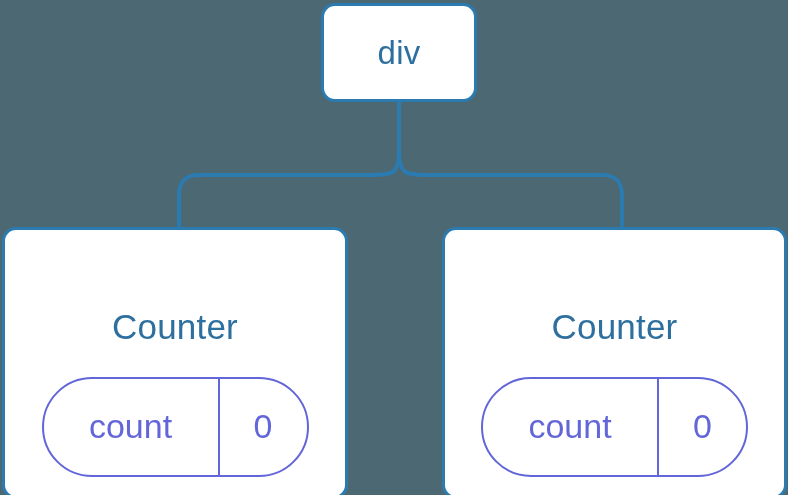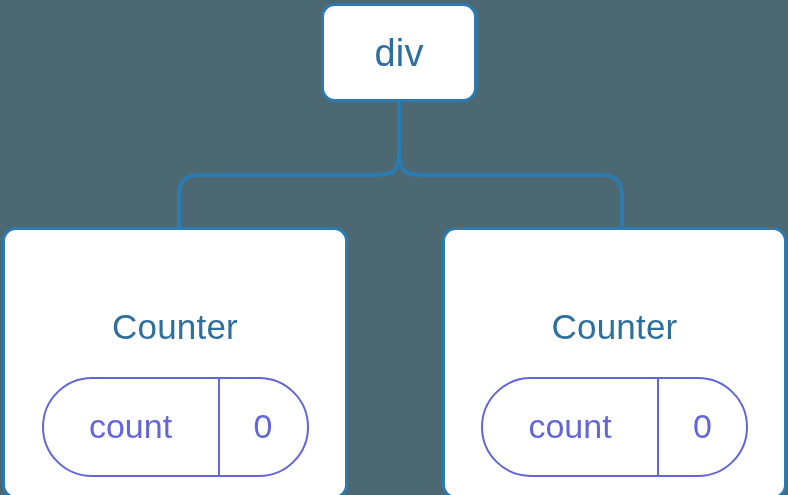--- a/index.html
+++ b/index.html
@@ -44,21 +44,21 @@
   
   #node-root {
     left: 321px;
     top: 3px;
     width: 156px;
     height: 99px;
     justify-content: center;
   }
   .root-label {
     color: #2d6f9e;
-    font-size: 38px;
+    font-size: 33px;
     line-height: 1;
     letter-spacing: 0.2px;
   }
 
   
   .node-child {
     top: 227px;
     height: 272px;
     border-bottom-left-radius: 14px;
     border-bottom-right-radius: 14px;

